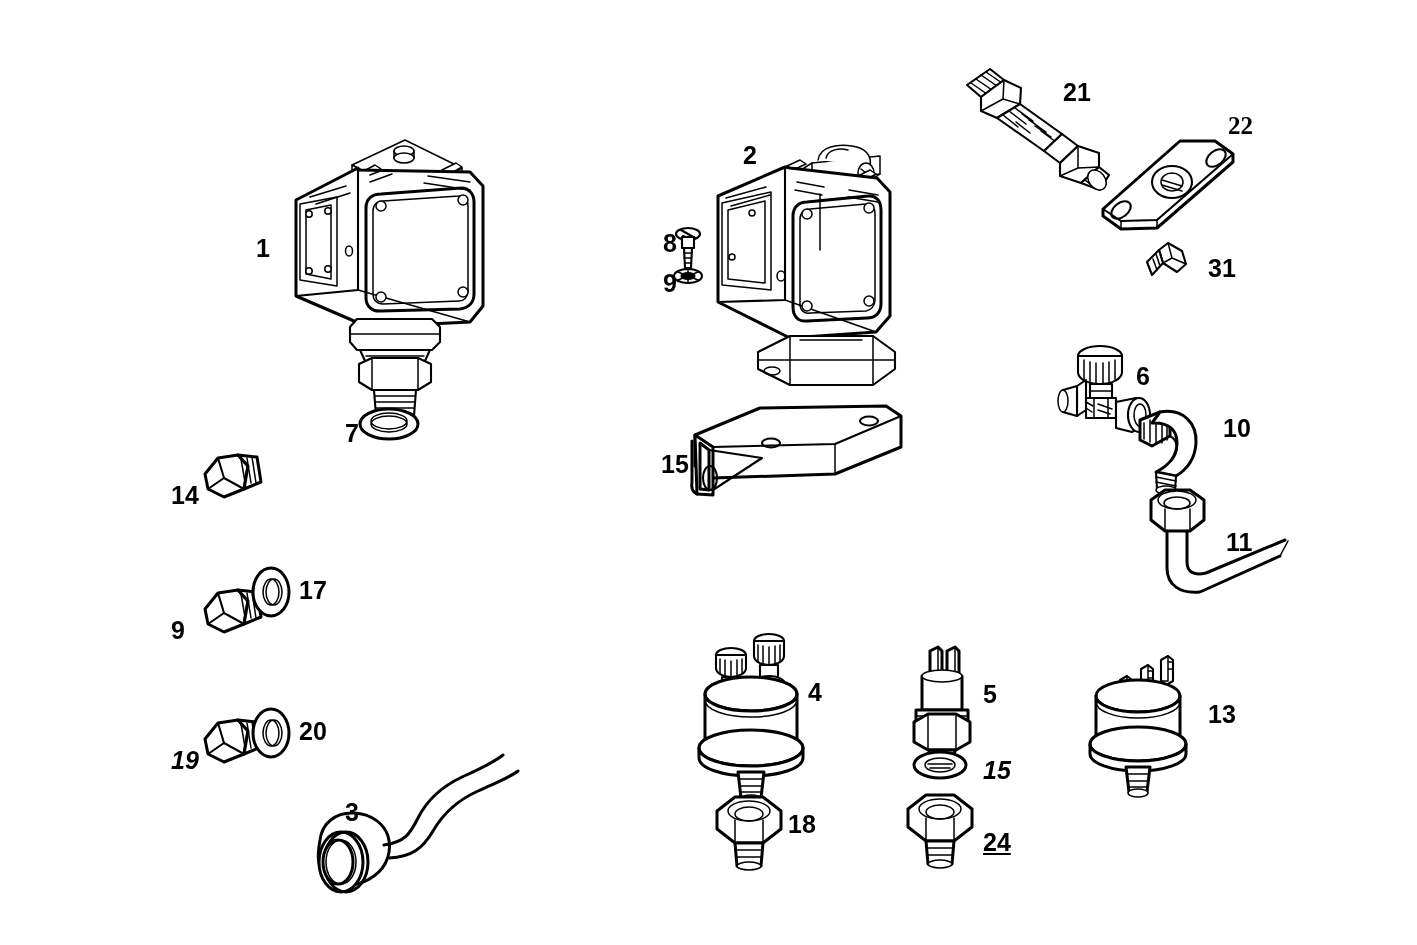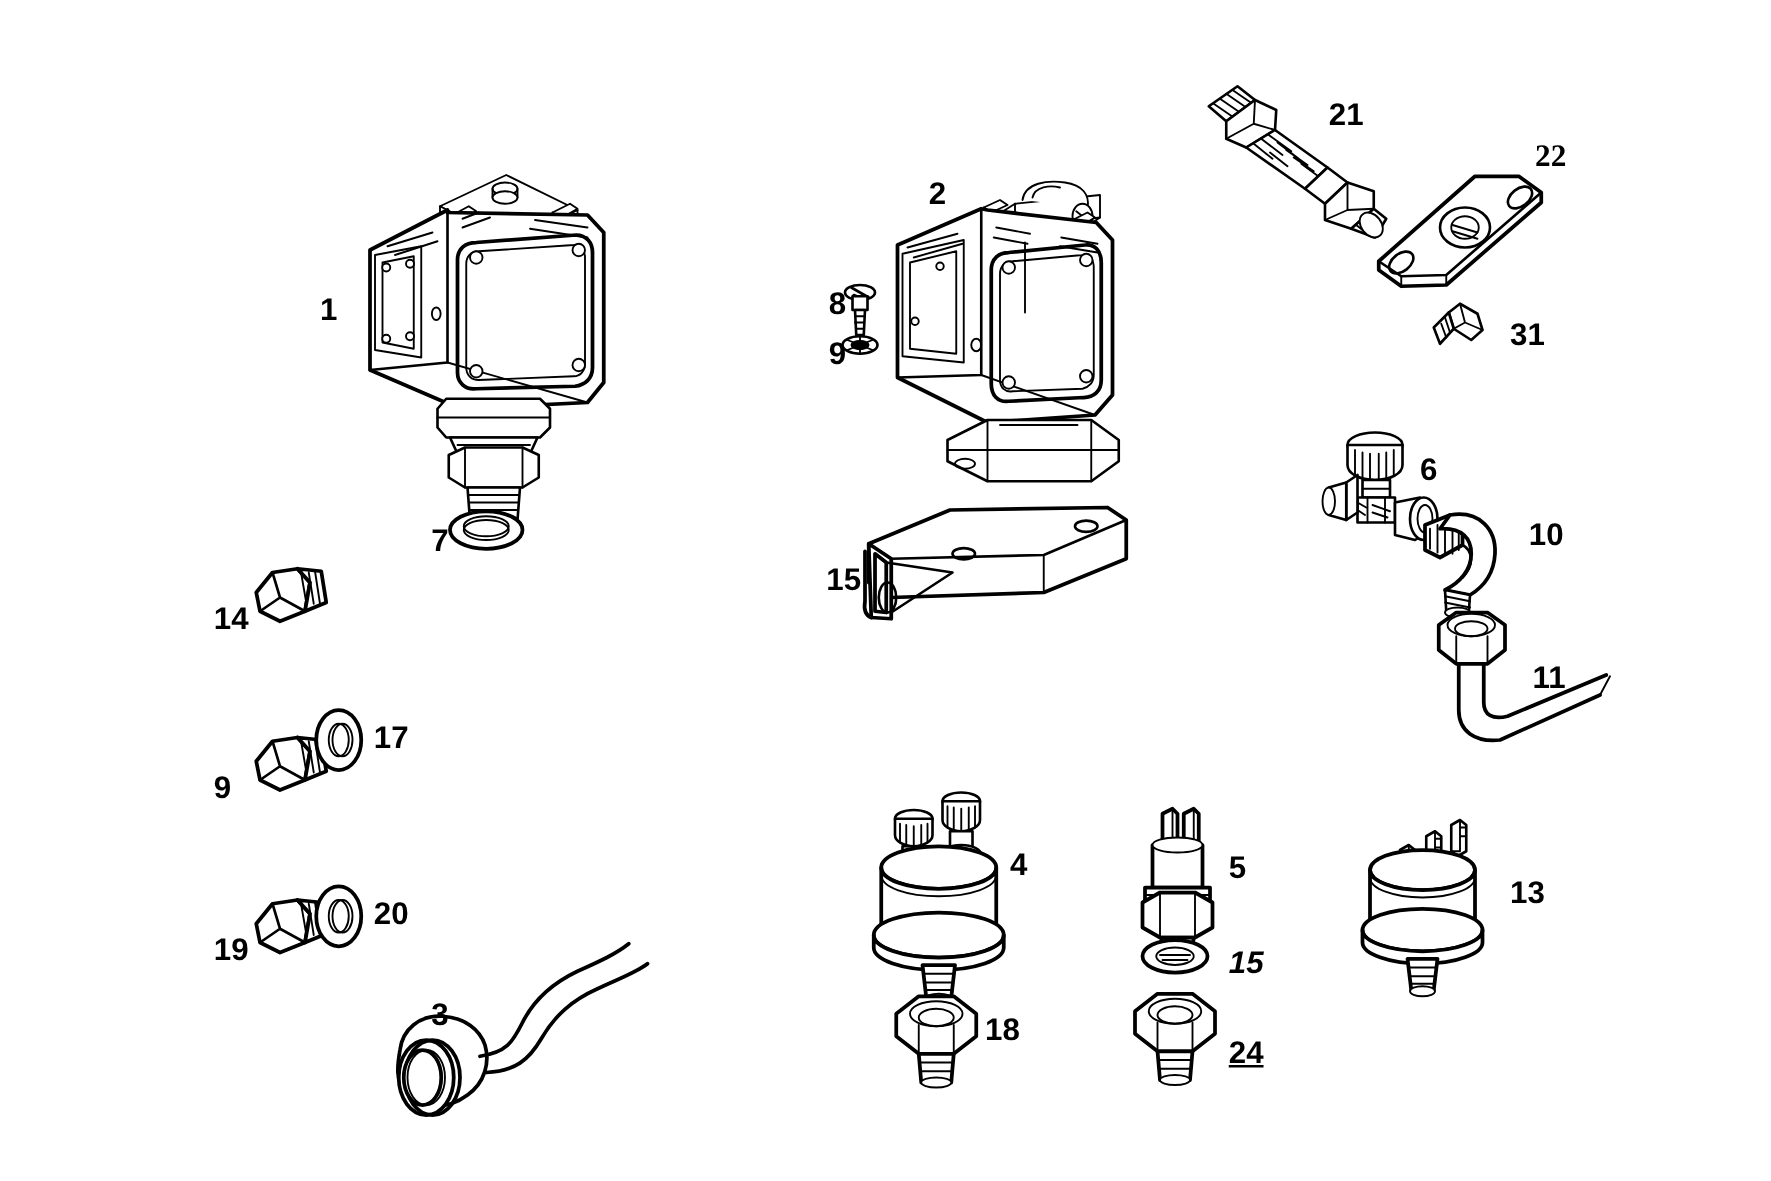--- a/index.html
+++ b/index.html
@@ -540,20 +540,20 @@
   <div class="part-label" style="left:663px; top:271px;">9</div>
   <div class="part-label" style="left:1203px; top:416px;margin-left:20px;">10</div>
   <div class="part-label" style="left:1226px; top:530px;">11</div>
   <div class="part-label" style="left:661px; top:452px;">15</div>
   <div class="part-label" style="left:1208px; top:702px;">13</div>
   <div class="part-label" style="left:171px; top:483px;">14</div>
   <div class="part-label" style="left:983px; top:758px;font-style:italic;">15</div>
   <div class="part-label" style="left:171px; top:618px;">9</div>
   <div class="part-label" style="left:299px; top:578px;">17</div>
   <div class="part-label" style="left:788px; top:812px;">18</div>
-  <div class="part-label" style="left:171px; top:748px;">19</div>
+  <div class="part-label" style="left:171px; top:748px;font-style:italic;">19</div>
   <div class="part-label" style="left:299px; top:719px;">20</div>
   <div class="part-label" style="left:1063px; top:80px;">21</div>
   <div class="part-label" style="left:1228px; top:113px;font-family:Liberation Serif, serif;">22</div>
   <div class="part-label" style="left:1208px; top:256px;">31</div>
   <div class="part-label" style="left:983px; top:830px;text-decoration:underline;">24</div>
 
 </div>
 
 </body></html>

